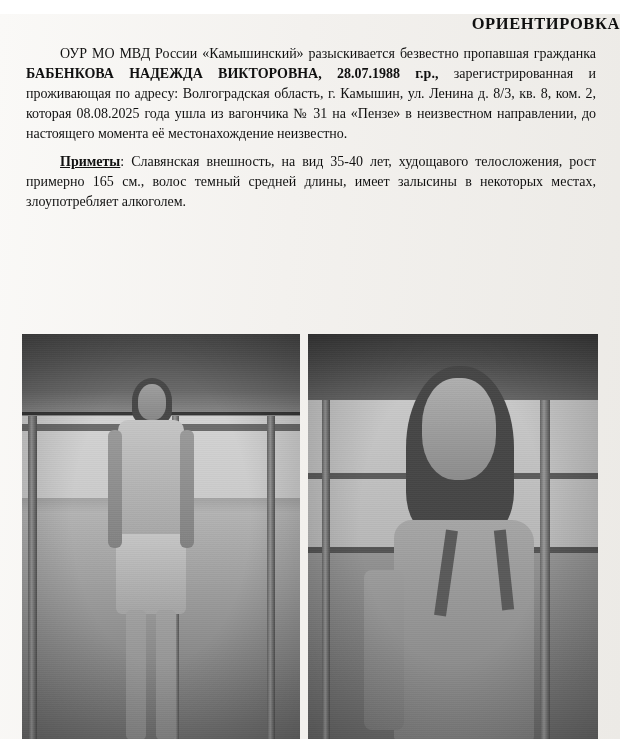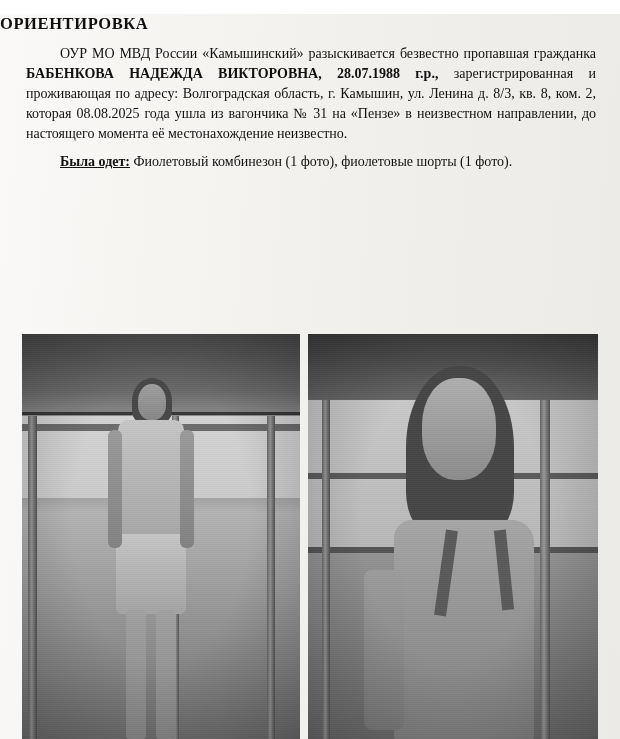--- a/index.html
+++ b/index.html
@@ -15,21 +15,21 @@
     color: #0d0d0d;
   }
   .page {
     position: relative;
     width: 620px;
     height: 739px;
     background: #f4f2ef;
     background-image: linear-gradient(95deg, #faf9f7 0%, #f3f1ee 45%, #eceae6 100%);
   }
   .doc-title {
-    text-align: left;
+    text-align: right;
     font-size: 16.5px;
     font-weight: bold;
     letter-spacing: 0.6px;
     margin: 14px 0 10px 0;
     color: #101010;
   }
   .body-text {
     padding: 0 24px 0 26px;
   }
   p.para {
@@ -182,25 +182,25 @@
 
 <div class="page">
 
   <div class="doc-title">ОРИЕНТИРОВКА</div>
 
   <div class="body-text">
     <p class="para">
       <span>ОУР МО МВД России «Камышинский» разыскивается безвестно пропавшая гражданка </span><span class="bold">БАБЕНКОВА НАДЕЖДА ВИКТОРОВНА, 28.07.1988 г.р.,</span><span> зарегистрированная и проживающая по адресу: Волгоградская область, г. Камышин, ул. Ленина д. 8/3, кв. 8, ком. 2, которая 08.08.2025 года ушла из вагончика № 31 на «Пензе» в неизвестном направлении, до настоящего момента её местонахождение неизвестно.</span>
     </p>
 
-
-
     <p class="para">
-      <span class="underline-bold">Была одет:</span><span> Фиолетовый комбинезон (1 фото), фиолетовые шорты (1 фото).</span>
+      <span class="underline-bold">Приметы</span><span>: Славянская внешность, на вид 35-40 лет, худощавого телосложения, рост примерно 165 см., волос темный средней длины, имеет залысины в некоторых местах, злоупотребляет алкоголем.</span>
     </p>
+
+
   </div>
 
   <div class="photos">
 
     <div class="photo left">
       <div class="sky"></div>
       <div class="horizon-band"></div>
       <div class="ground"></div>
       <div class="canopy"></div>
       <div class="canopy-edge"></div>

